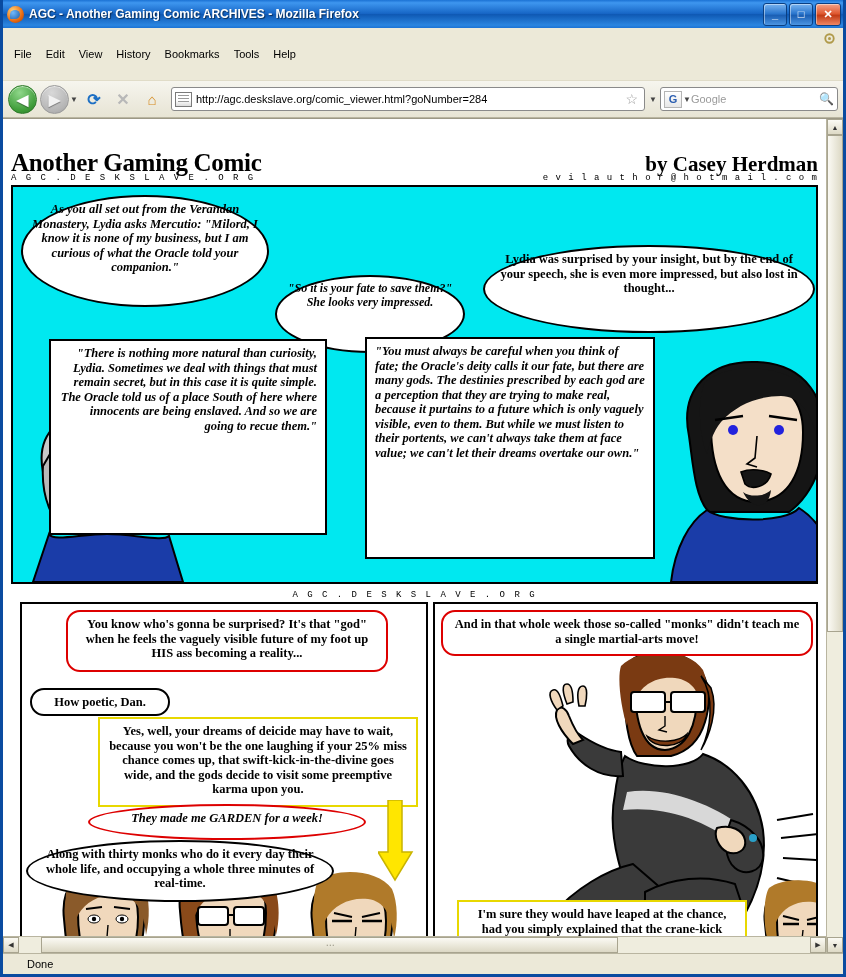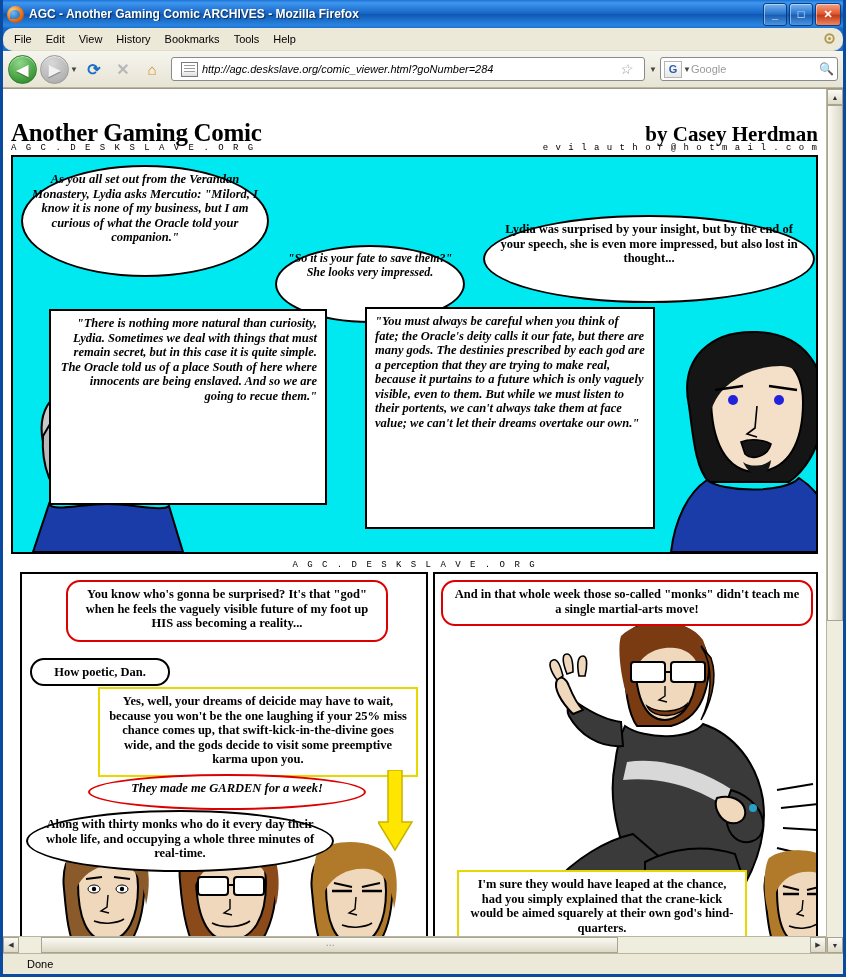--- a/index.html
+++ b/index.html
@@ -73,25 +73,24 @@
   .win-btn.close {
     background: linear-gradient(to bottom, #f4a38a, #e05a32 45%, #c23c16 55%, #ef8763);
     width: 24px;
   }
   
   .menubar {
     height: 22px;
     background: #ece9d8;
     display: flex;
     align-items: center;
-    padding: 0 4px;
+    padding: 15px 4px;
     border-bottom: 1px solid #e0dcc8;
     flex: 0 0 auto;
     position: relative;
-    border-radius: 10px;
   }
   .menuitem {
     padding: 3px 7px;
     color: #000;
     font-size: 11px;
   }
   .menu-right-icon {
     position: absolute;
     right: 6px; top: 3px;
     width: 15px; height: 15px;
@@ -133,24 +132,23 @@
   .stop-glyph { color: #b8b8b8; font-size: 16px; font-weight: bold; }
   .home-glyph { color: #d58a1e; font-size: 15px; }
   .urlbar {
     flex: 1 1 auto;
     height: 22px;
     background: #fff;
     border: 1px solid #8a8a8a;
     border-radius: 3px;
     display: flex;
     align-items: center;
-    padding: 0 9px;
+    padding: 0 3px;
     margin: 0 3px;
     min-width: 0;
-    font-style: italic;
   }
   .site-icon {
     width: 15px; height: 13px;
     border: 1px solid #7a7a7a;
     background: linear-gradient(to bottom, #fff 55%, #dcdcdc);
     margin-right: 4px;
     flex: 0 0 auto;
     position: relative;
   }
   .site-icon::after {

